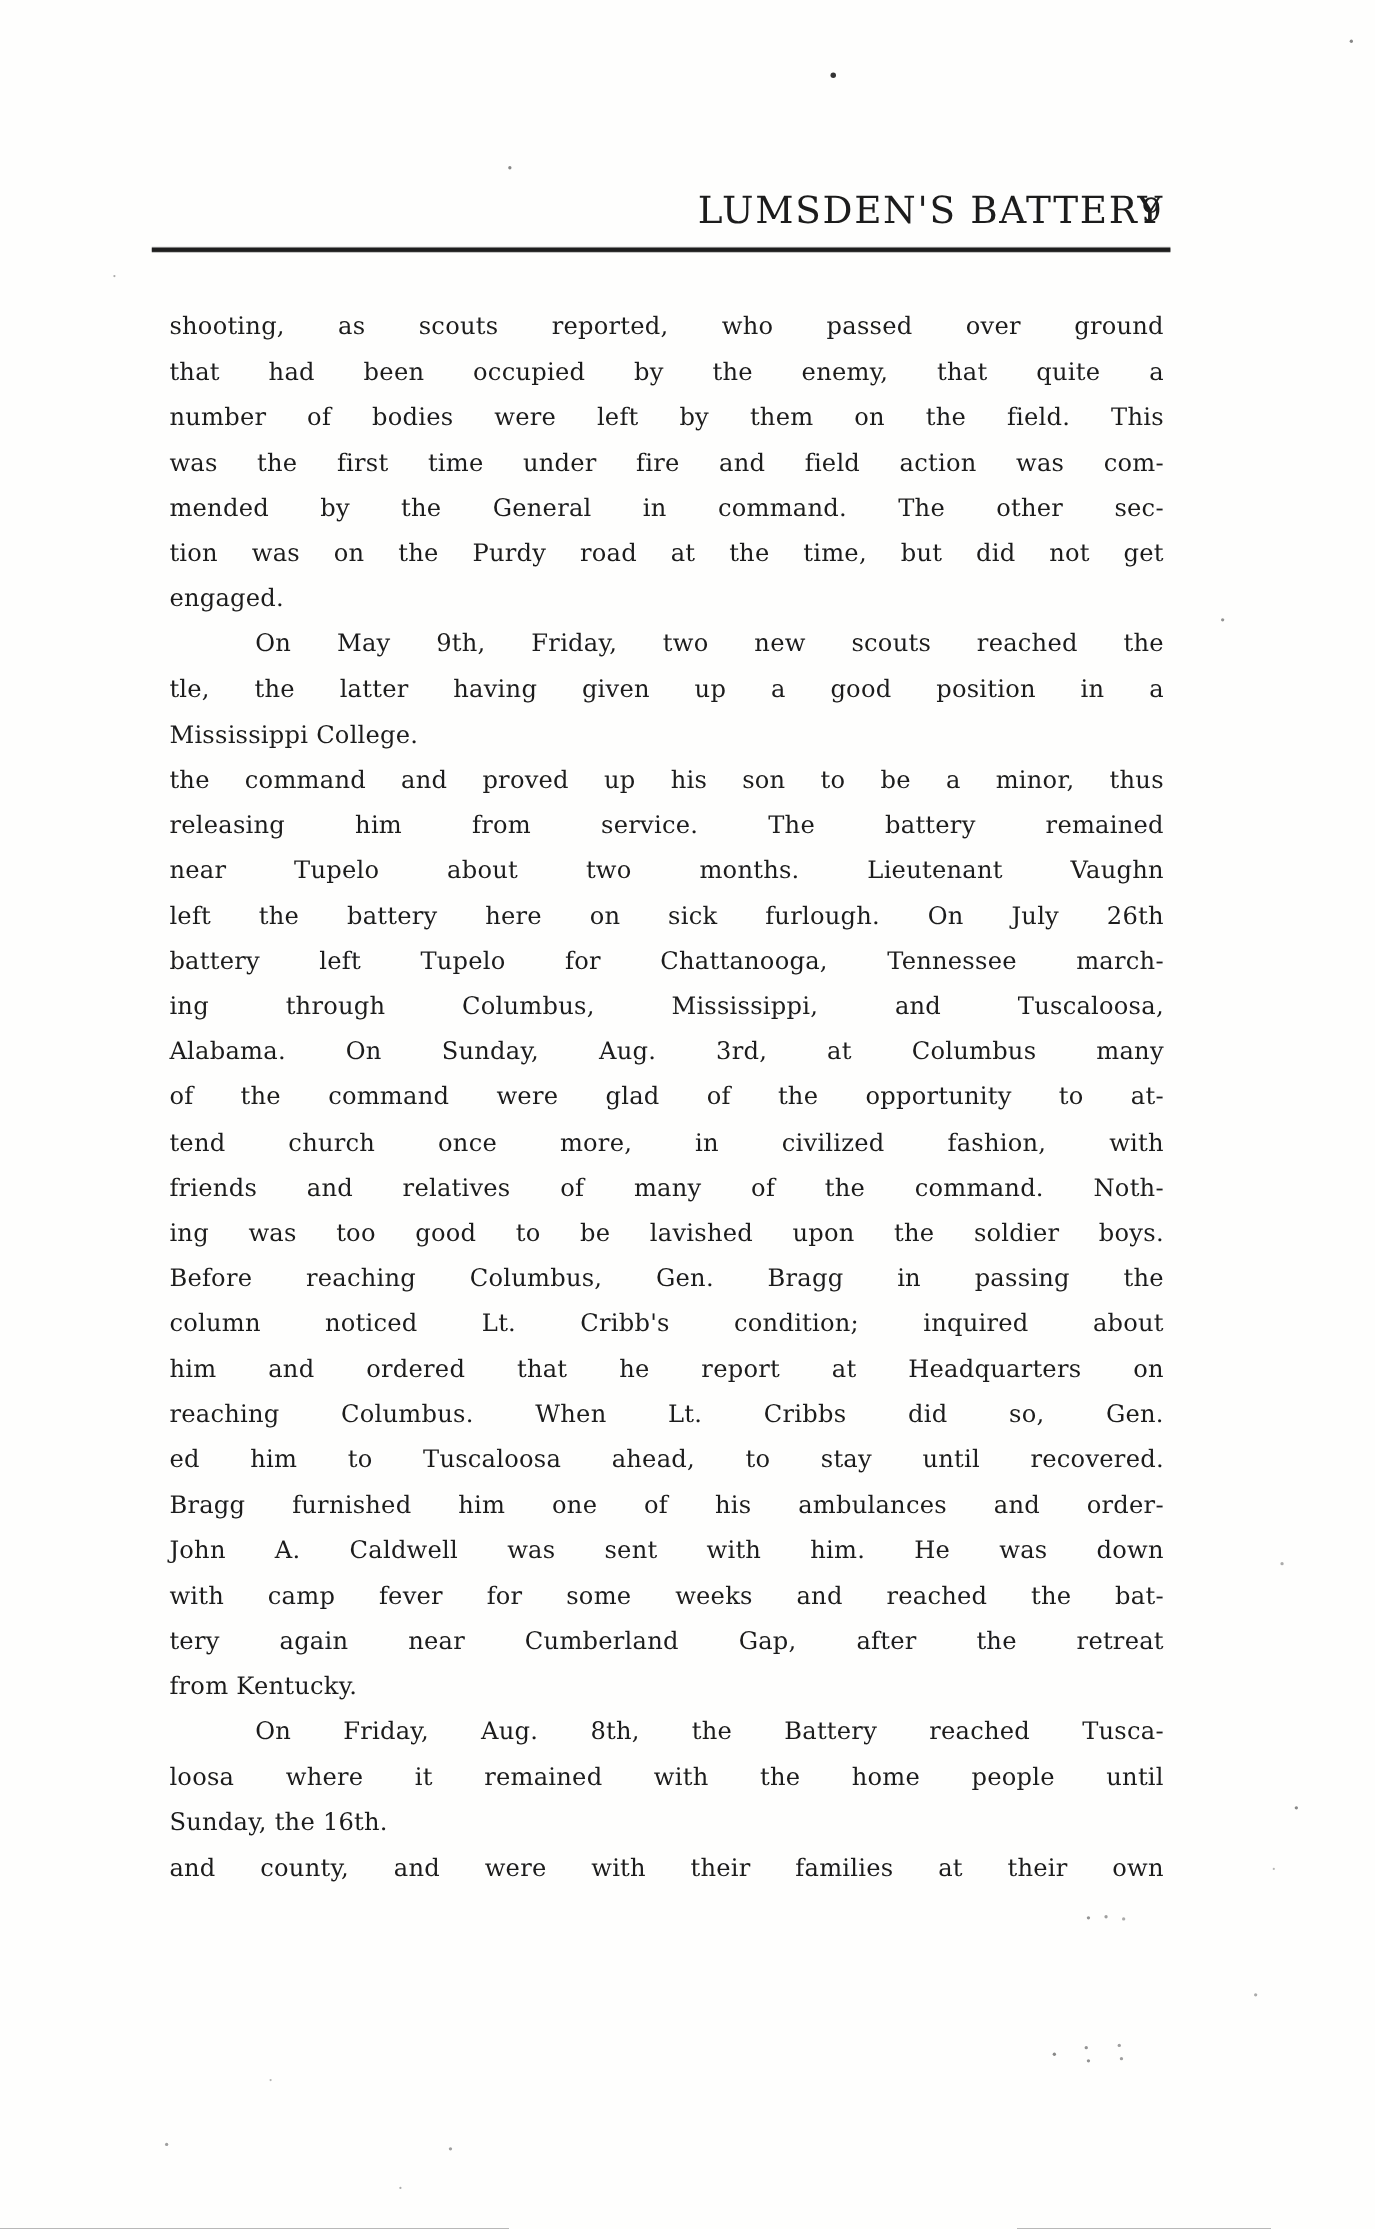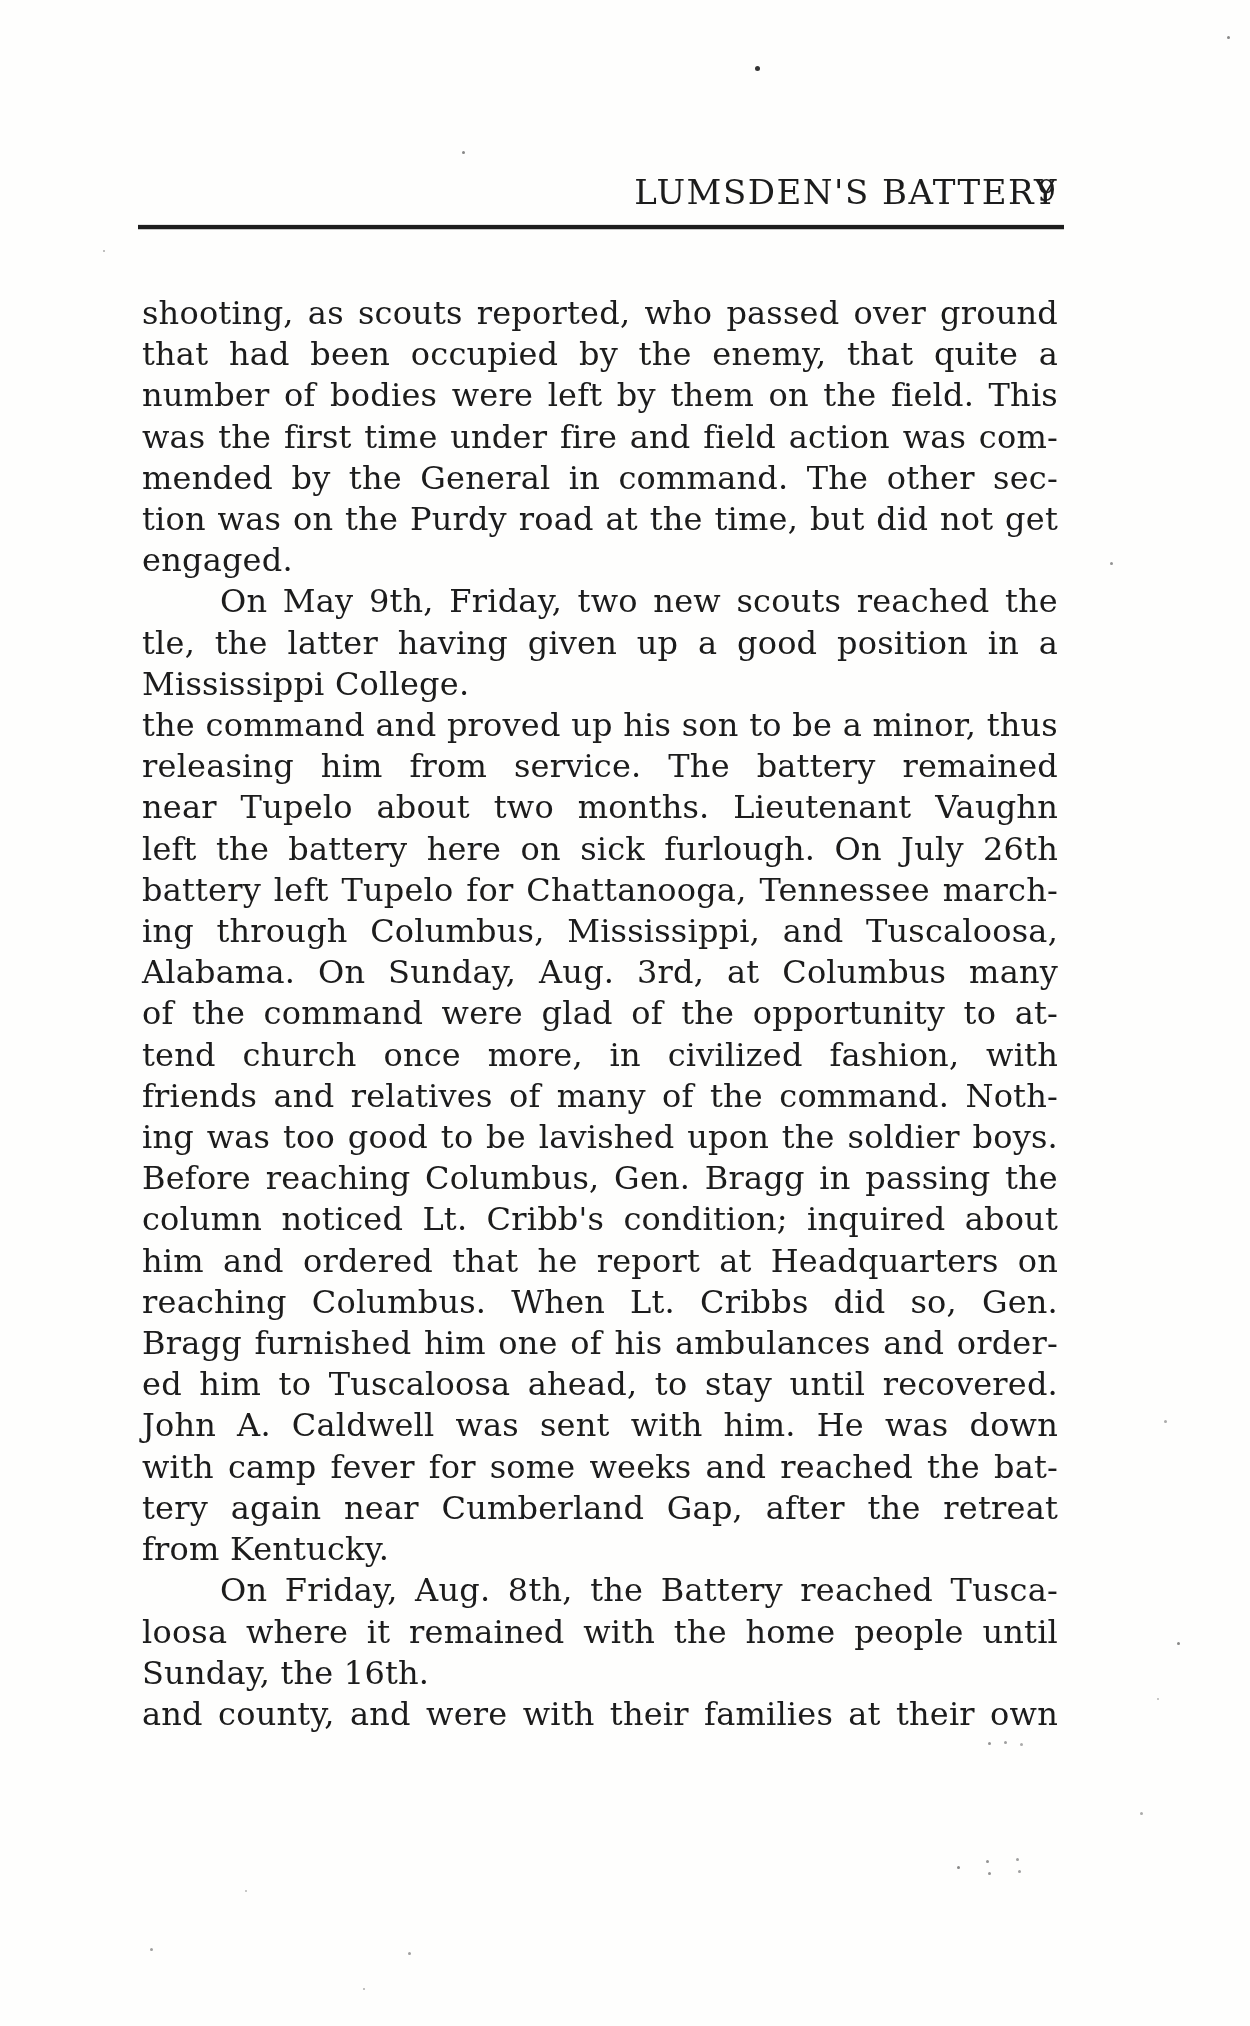--- a/index.html
+++ b/index.html
@@ -47,26 +47,25 @@
     top: 225px;
     left: -4px;
     right: -6px;
     height: 4px;
     background: #1e1e1e;
     box-shadow: 0 1px 0 rgba(30,30,30,0.25), 0 -1px 0 rgba(30,30,30,0.12);
   }
   .body-text {
     position: absolute;
     top: 277px;
-    left: 0;
+    left: 12px;
     right: 0;
-    font-size: 32px;
+    font-size: 22px;
     line-height: 41.2px;
     letter-spacing: 0.2px;
-    margin-top: 16px;
   }
   .line {
     text-align: justify;
     text-align-last: justify;
     white-space: normal;
   }
   .line.last {
     text-align: center;
     text-align-last: left;
   }
@@ -108,22 +107,22 @@
         <div class="line">ing through Columbus, Mississippi, and Tuscaloosa,</div>
         <div class="line">Alabama.  On Sunday, Aug. 3rd, at Columbus many</div>
         <div class="line">of the command were glad of the opportunity to at-</div>
         <div class="line">tend church once more, in civilized fashion, with</div>
         <div class="line">friends and relatives of many of the command.  Noth-</div>
         <div class="line">ing was too good to be lavished upon the soldier boys.</div>
         <div class="line">Before reaching Columbus, Gen. Bragg in passing the</div>
         <div class="line">column noticed Lt. Cribb's condition; inquired about</div>
         <div class="line">him and ordered that he report at Headquarters on</div>
         <div class="line">reaching Columbus.  When Lt. Cribbs did so, Gen.</div>
+        <div class="line">ed him to Tuscaloosa ahead, to stay until recovered.</div>
         <div class="line">Bragg furnished him one of his ambulances and order-</div>
-        <div class="line">ed him to Tuscaloosa ahead, to stay until recovered.</div>
         <div class="line">John A. Caldwell was sent with him.  He was down</div>
         <div class="line">with camp fever for some weeks and reached the bat-</div>
         <div class="line">tery again near Cumberland Gap, after the retreat</div>
         <div class="line last">from Kentucky.</div>
         <div class="line indent">On Friday, Aug. 8th, the Battery reached Tusca-</div>
         <div class="line">loosa where it remained with the home people until</div>
         <div class="line last">Sunday, the 16th.</div>
         <div class="line">and county, and were with their families at their own</div>
       </div>
   </div>

